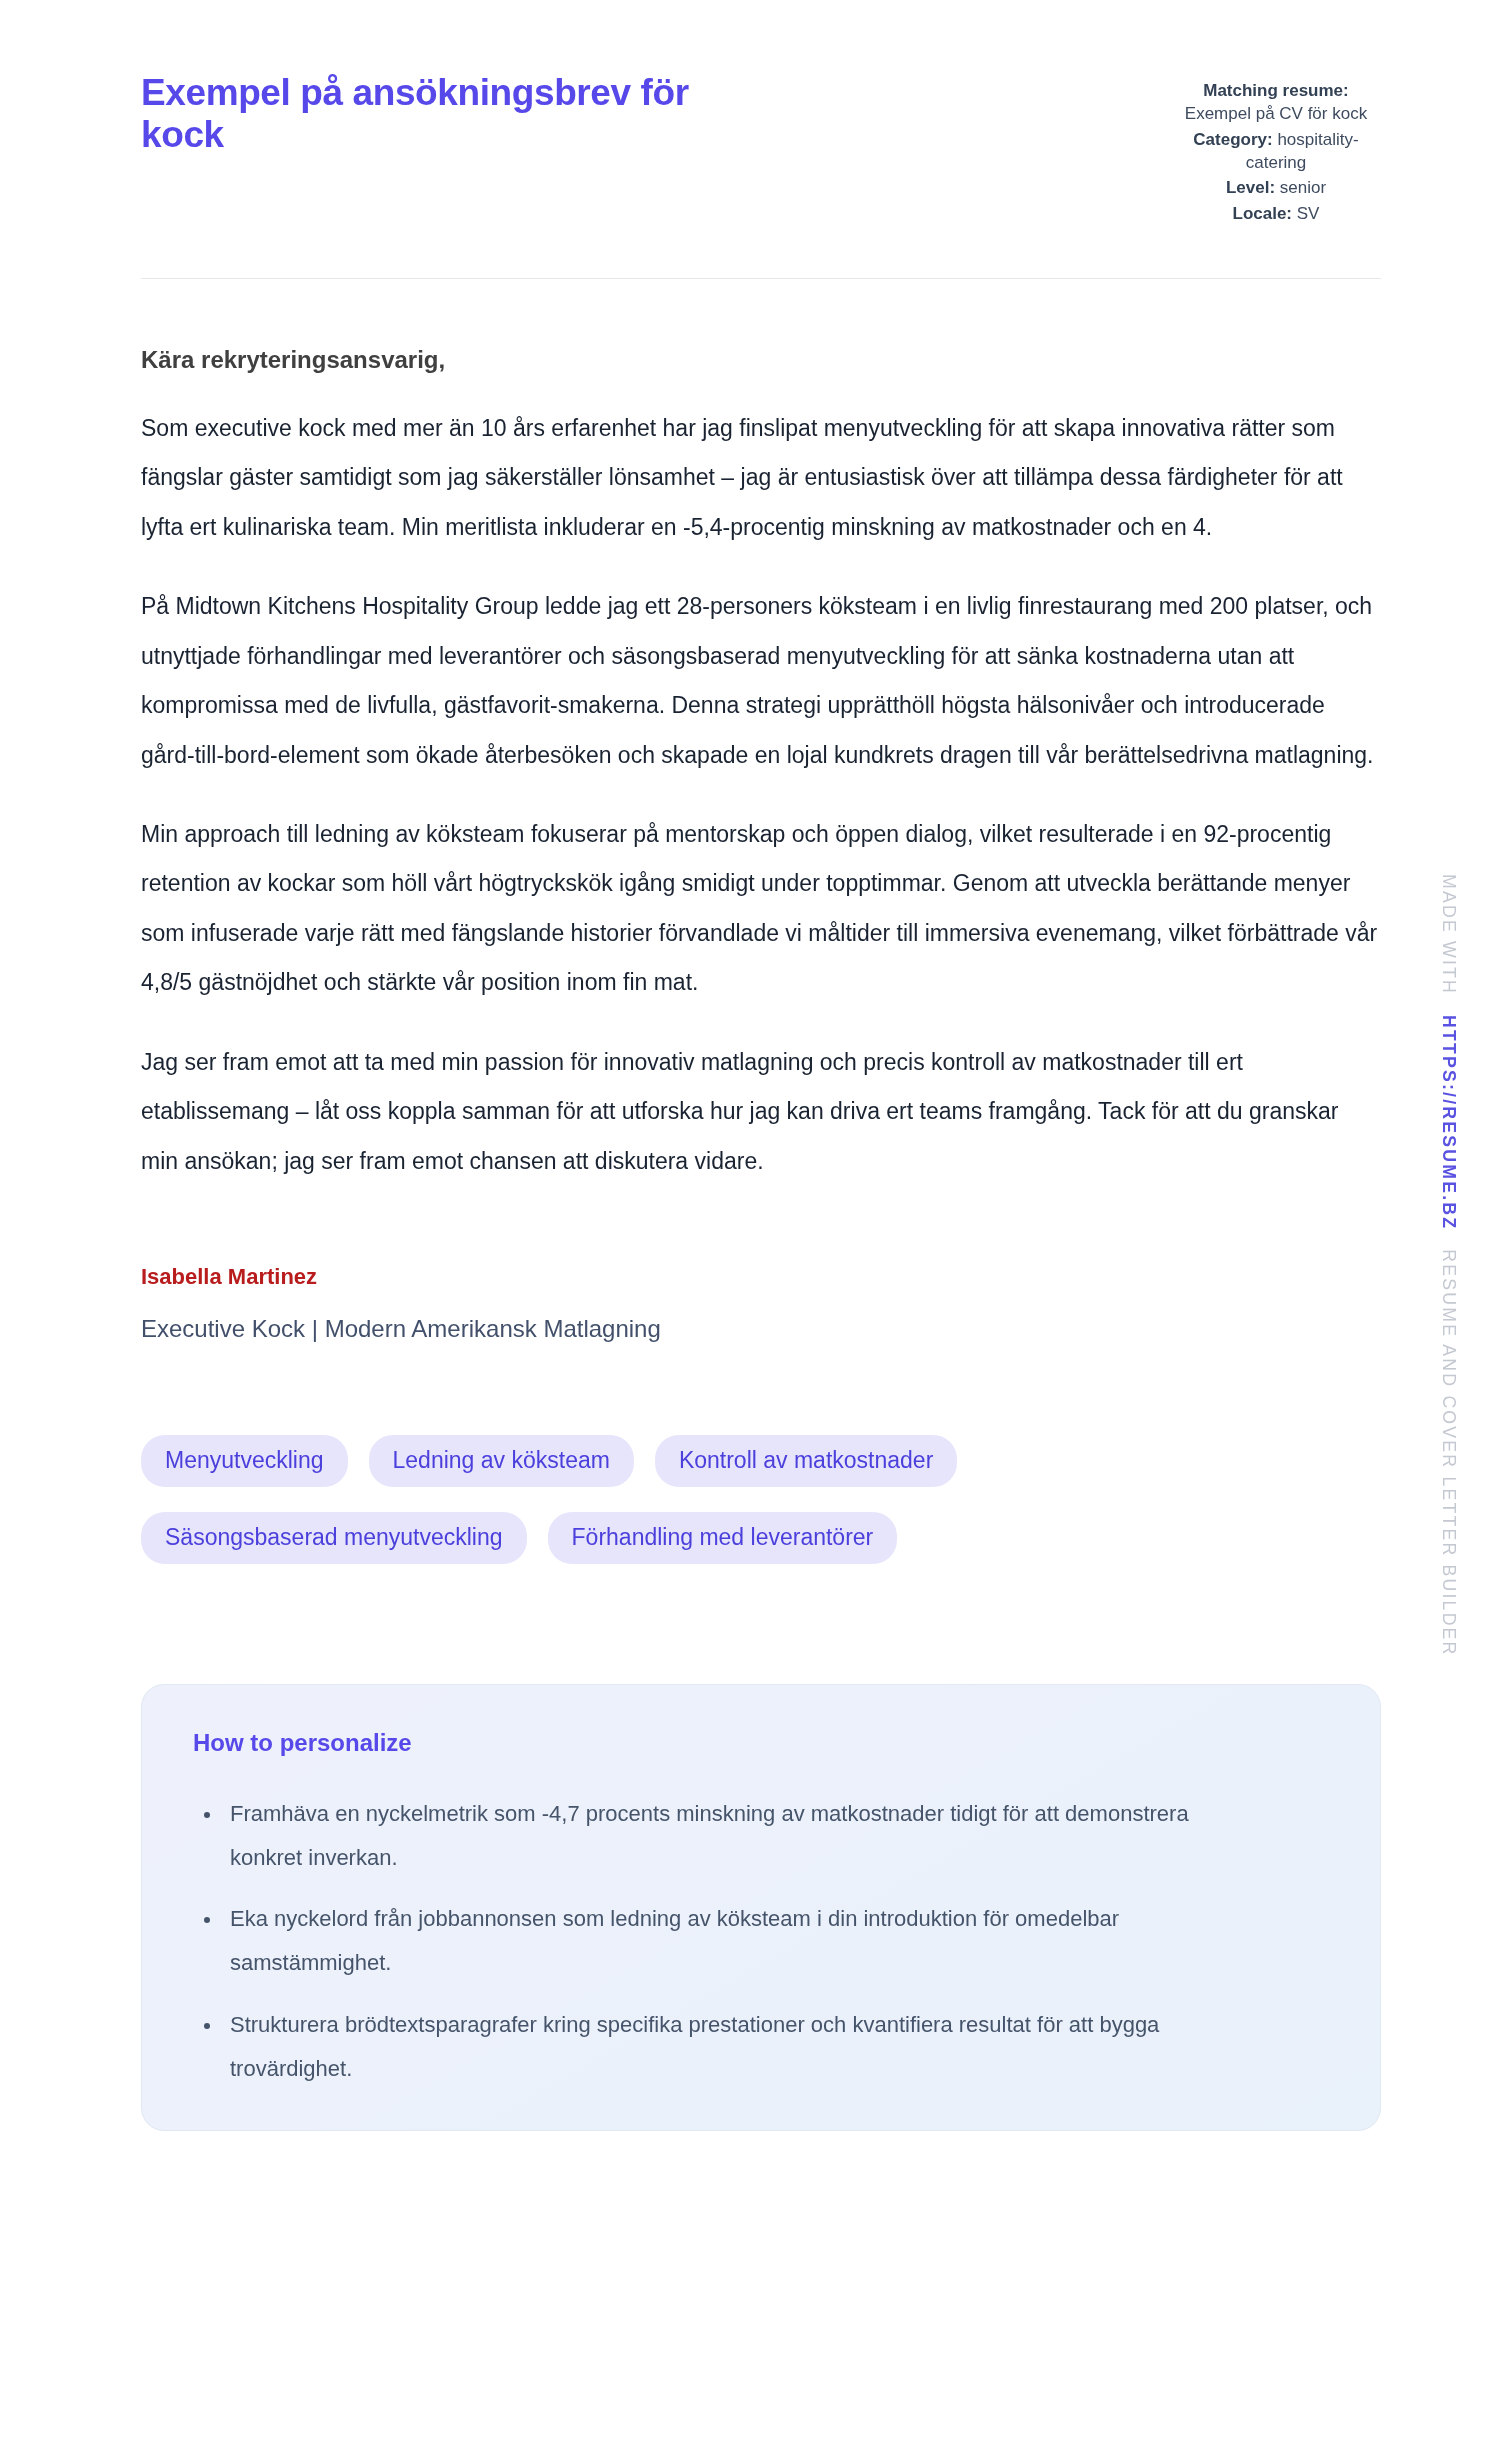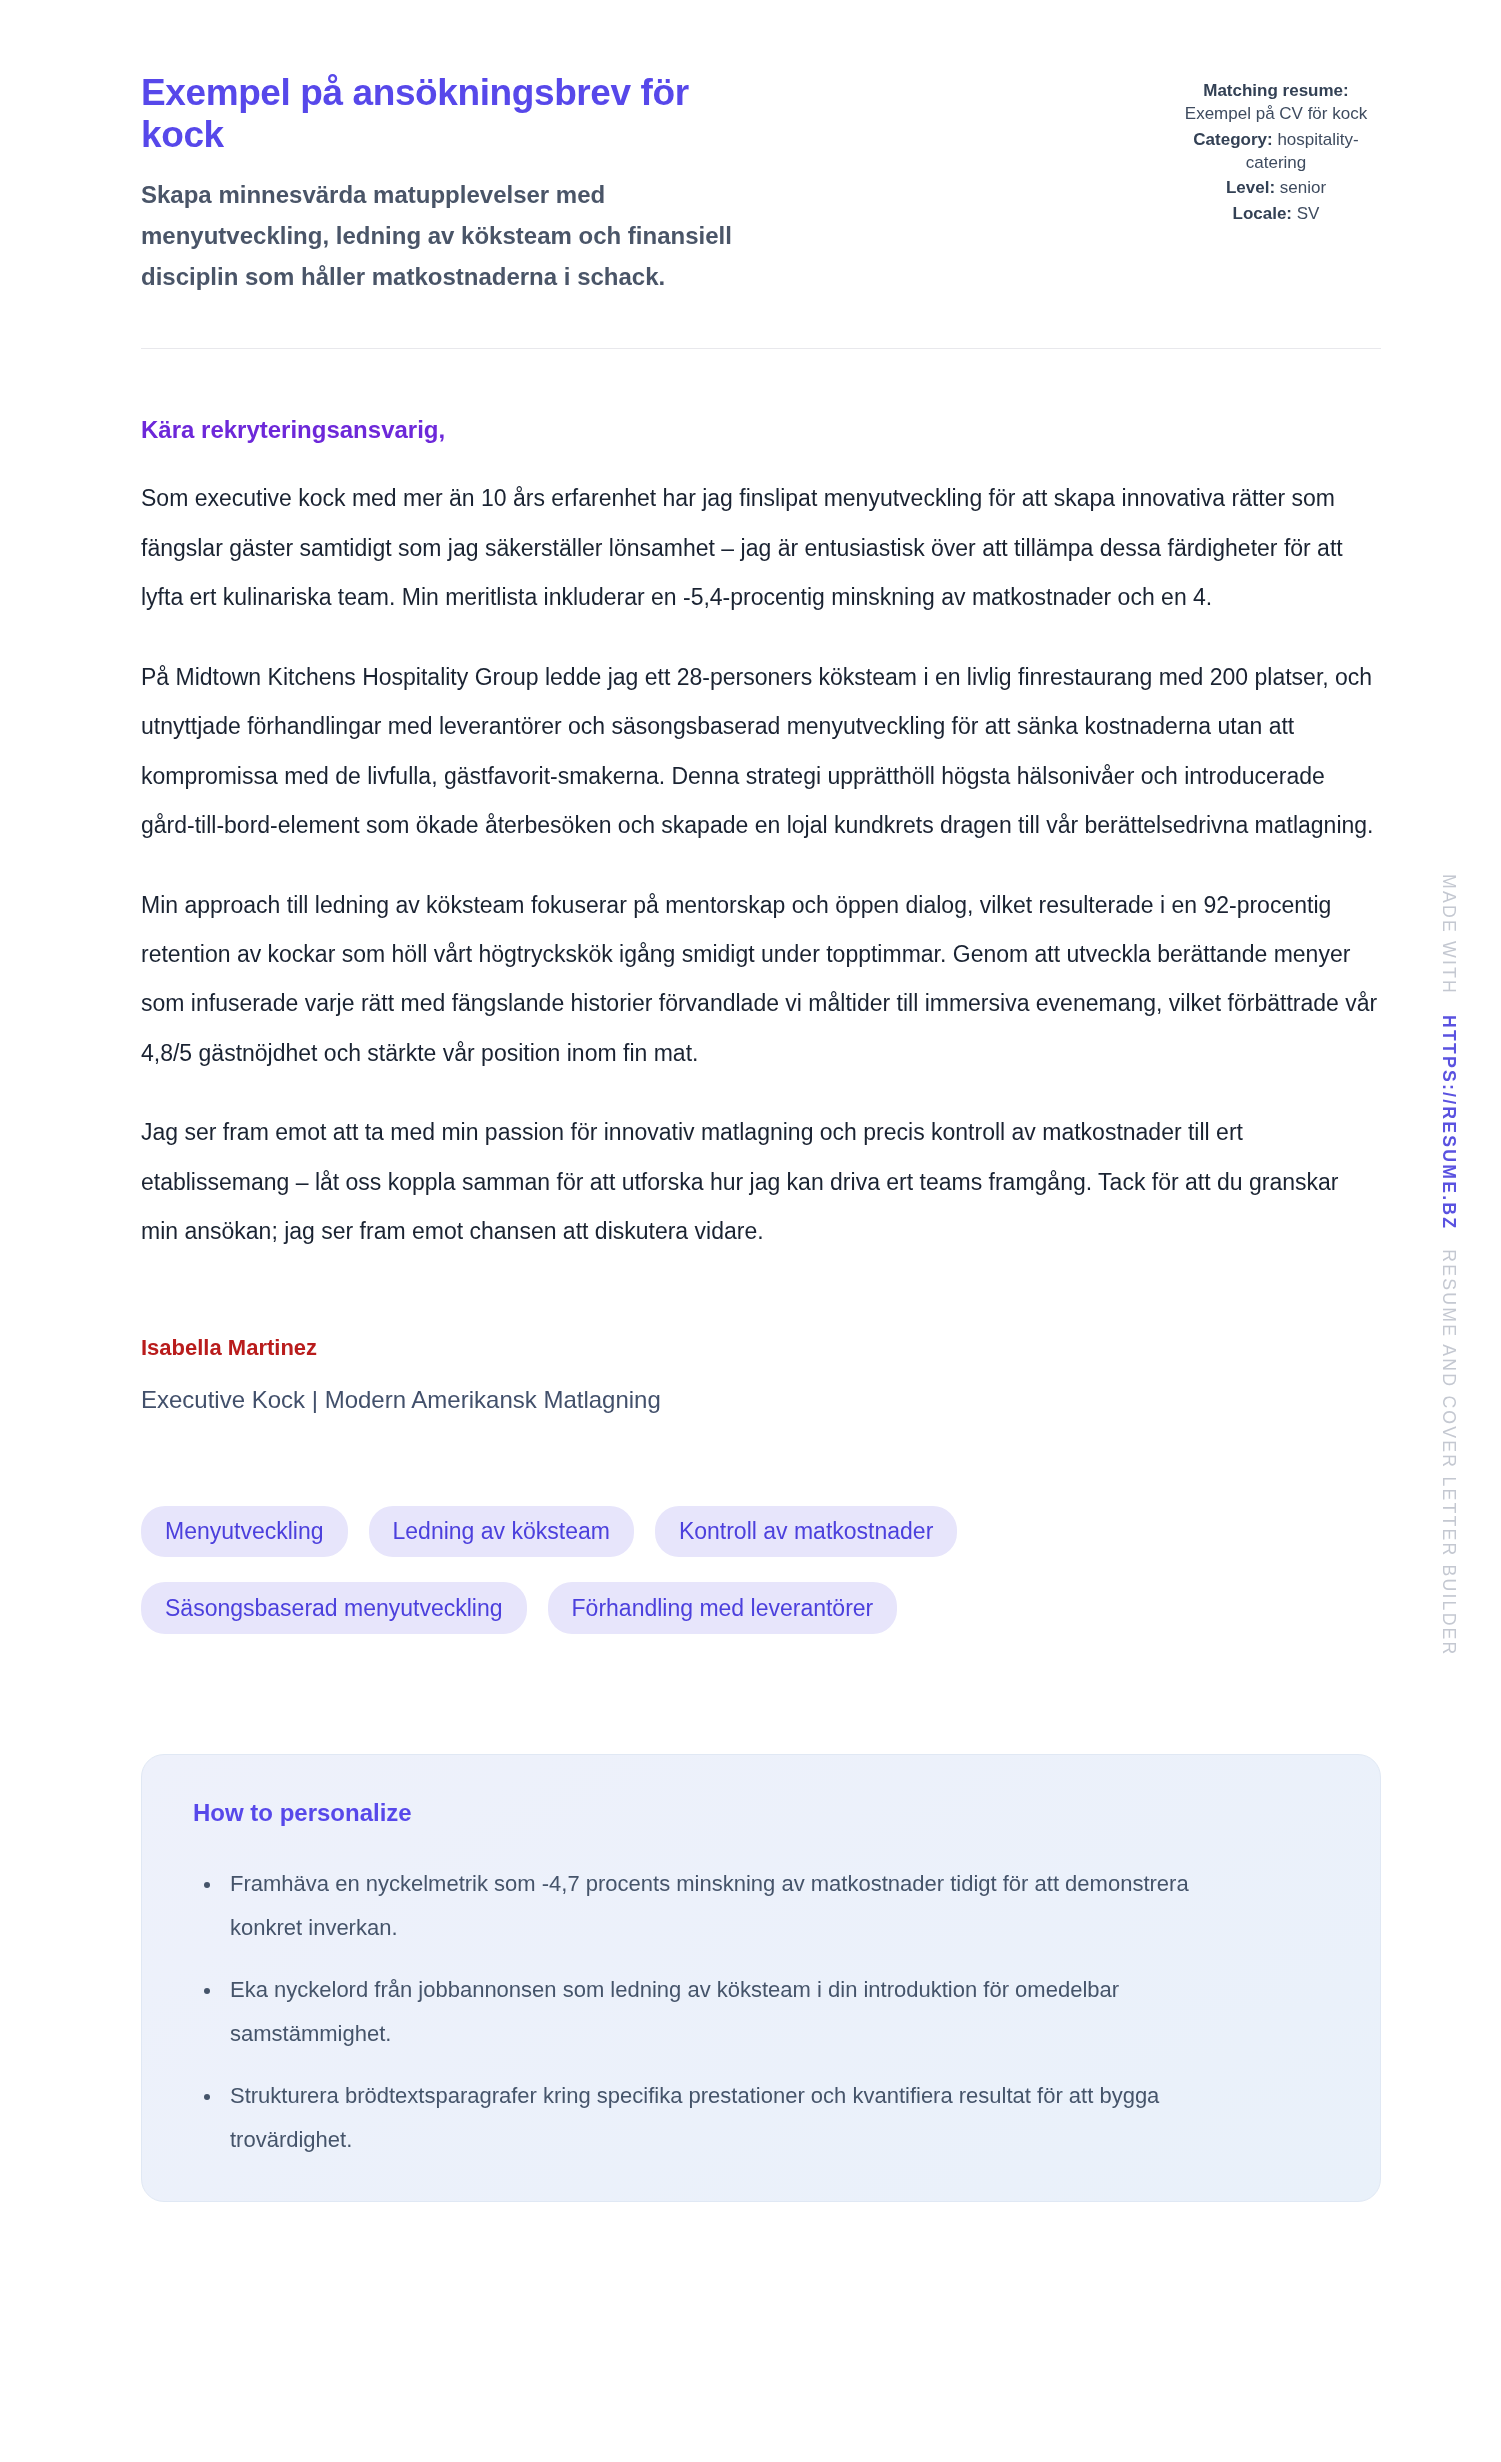--- a/index.html
+++ b/index.html
@@ -56,21 +56,21 @@
     border: none;
     border-top: 1.8px solid #e8e8ec;
     margin-top: 51px;
   }
 
   
   .letter { margin-top: 67px; }
   .letter-greeting {
     font-size: 24px;
     font-weight: 600;
-    color: #6d28d9;
+    color: #404040;
     margin-bottom: 9px;
   }
   .letter p {
     font-size: 23px;
     color: #1a2332;
     line-height: 2.15;
     margin-top: 30px;
     max-width: 1240px;
   }
 
@@ -159,21 +159,20 @@
 </style>
 </head>
 <body>
 
 <div class="page">
   <div class="container">
 
     <div class="header">
       <div class="header-left">
         <h1 class="page-title">Exempel på ansökningsbrev för kock</h1>
-        <div class="page-subtitle">Skapa minnesvärda matupplevelser med menyutveckling, ledning av köksteam och finansiell disciplin som håller matkostnaderna i schack.</div>
       </div>
       <div class="header-meta">
         <div class="meta-entry">
           <span class="meta-label">Matching resume:</span>
           <span class="meta-value">Exempel på CV för kock</span>
         </div>
         <div class="meta-entry">
           <span class="meta-label">Category:</span>
           <span class="meta-value">hospitality-catering</span>
         </div>

